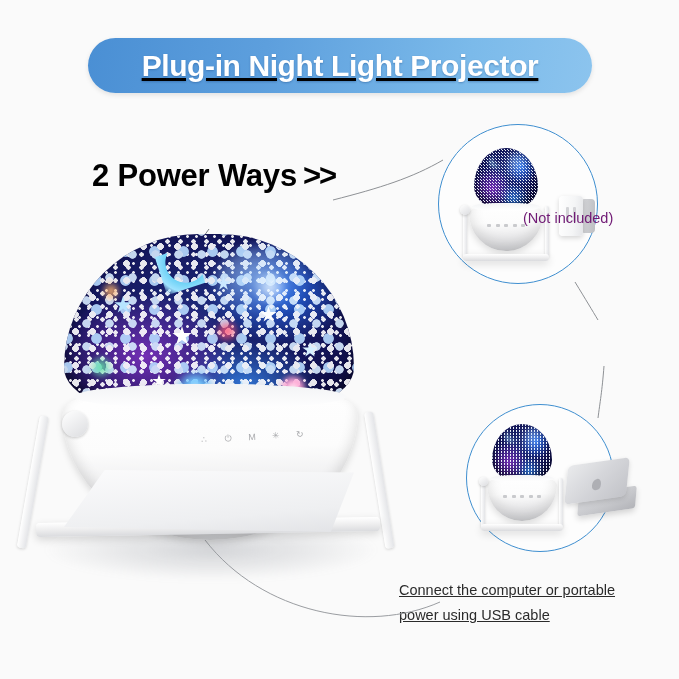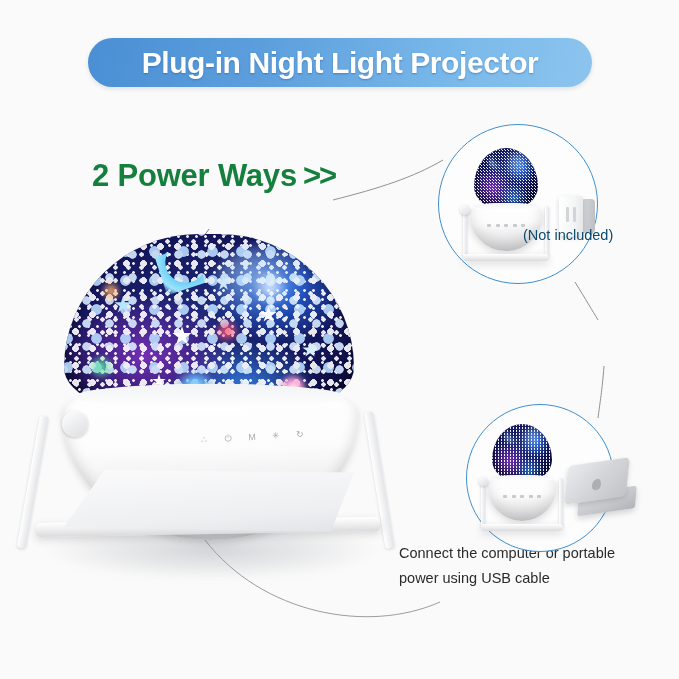--- a/index.html
+++ b/index.html
@@ -16,73 +16,73 @@
     font-family: "Liberation Sans", sans-serif;
     -webkit-font-smoothing: antialiased;
   }
 
   
   #header-banner {
     position: absolute;
     left: 88px;
     top: 38px;
     width: 504px;
-    height: 49px;
+    height: 55px;
     border-radius: 28px;
     background: linear-gradient(100deg, #4a8fd4 0%, #5d9fdd 35%, #7bbaea 75%, #8cc4ee 100%);
     box-shadow: 0 2px 5px rgba(0,0,0,0.10);
     display: flex;
     align-items: center;
     justify-content: center;
+    text-decoration: underline;
   }
   #banner-title {
     color: #ffffff;
     font-size: 30px;
     font-weight: bold;
     letter-spacing: -0.4px;
     text-shadow: 0 1px 2px rgba(30,80,140,0.45);
     white-space: nowrap;
   }
 
   
   #power-ways-heading {
     position: absolute;
     left: 92px;
     top: 158px;
-    color: #15803d;
+    color: #000000;
     font-size: 31px;
     font-weight: bold;
     letter-spacing: -0.2px;
     white-space: nowrap;
   }
   #power-ways-heading .chev {
     letter-spacing: -2px;
     margin-left: 6px;
   }
 
   
   .body-copy {
     position: absolute;
     color: #2b2b2b;
     font-size: 14.5px;
     line-height: 25px;
     white-space: pre-line;
   }
   #adapter-caption { left: 368px; top: 302px; width: 306px; }
-  #usb-caption     { left: 399px; top: 541px; width: 268px; }
+  #usb-caption     { left: 399px; top: 578px; width: 268px; text-decoration: underline; }
 
   #not-included-label {
     position: absolute;
     left: 523px;
     top: 210px;
     font-size: 14.5px;
-    color: #0c4a6e;
+    color: #701a75;
     white-space: nowrap;
     z-index: 6;
-    margin-top: 17px;
   }
 
   
   #leader-lines {
     position: absolute;
     left: 0; top: 0;
     width: 679px; height: 679px;
     pointer-events: none;
     z-index: 2;
   }

